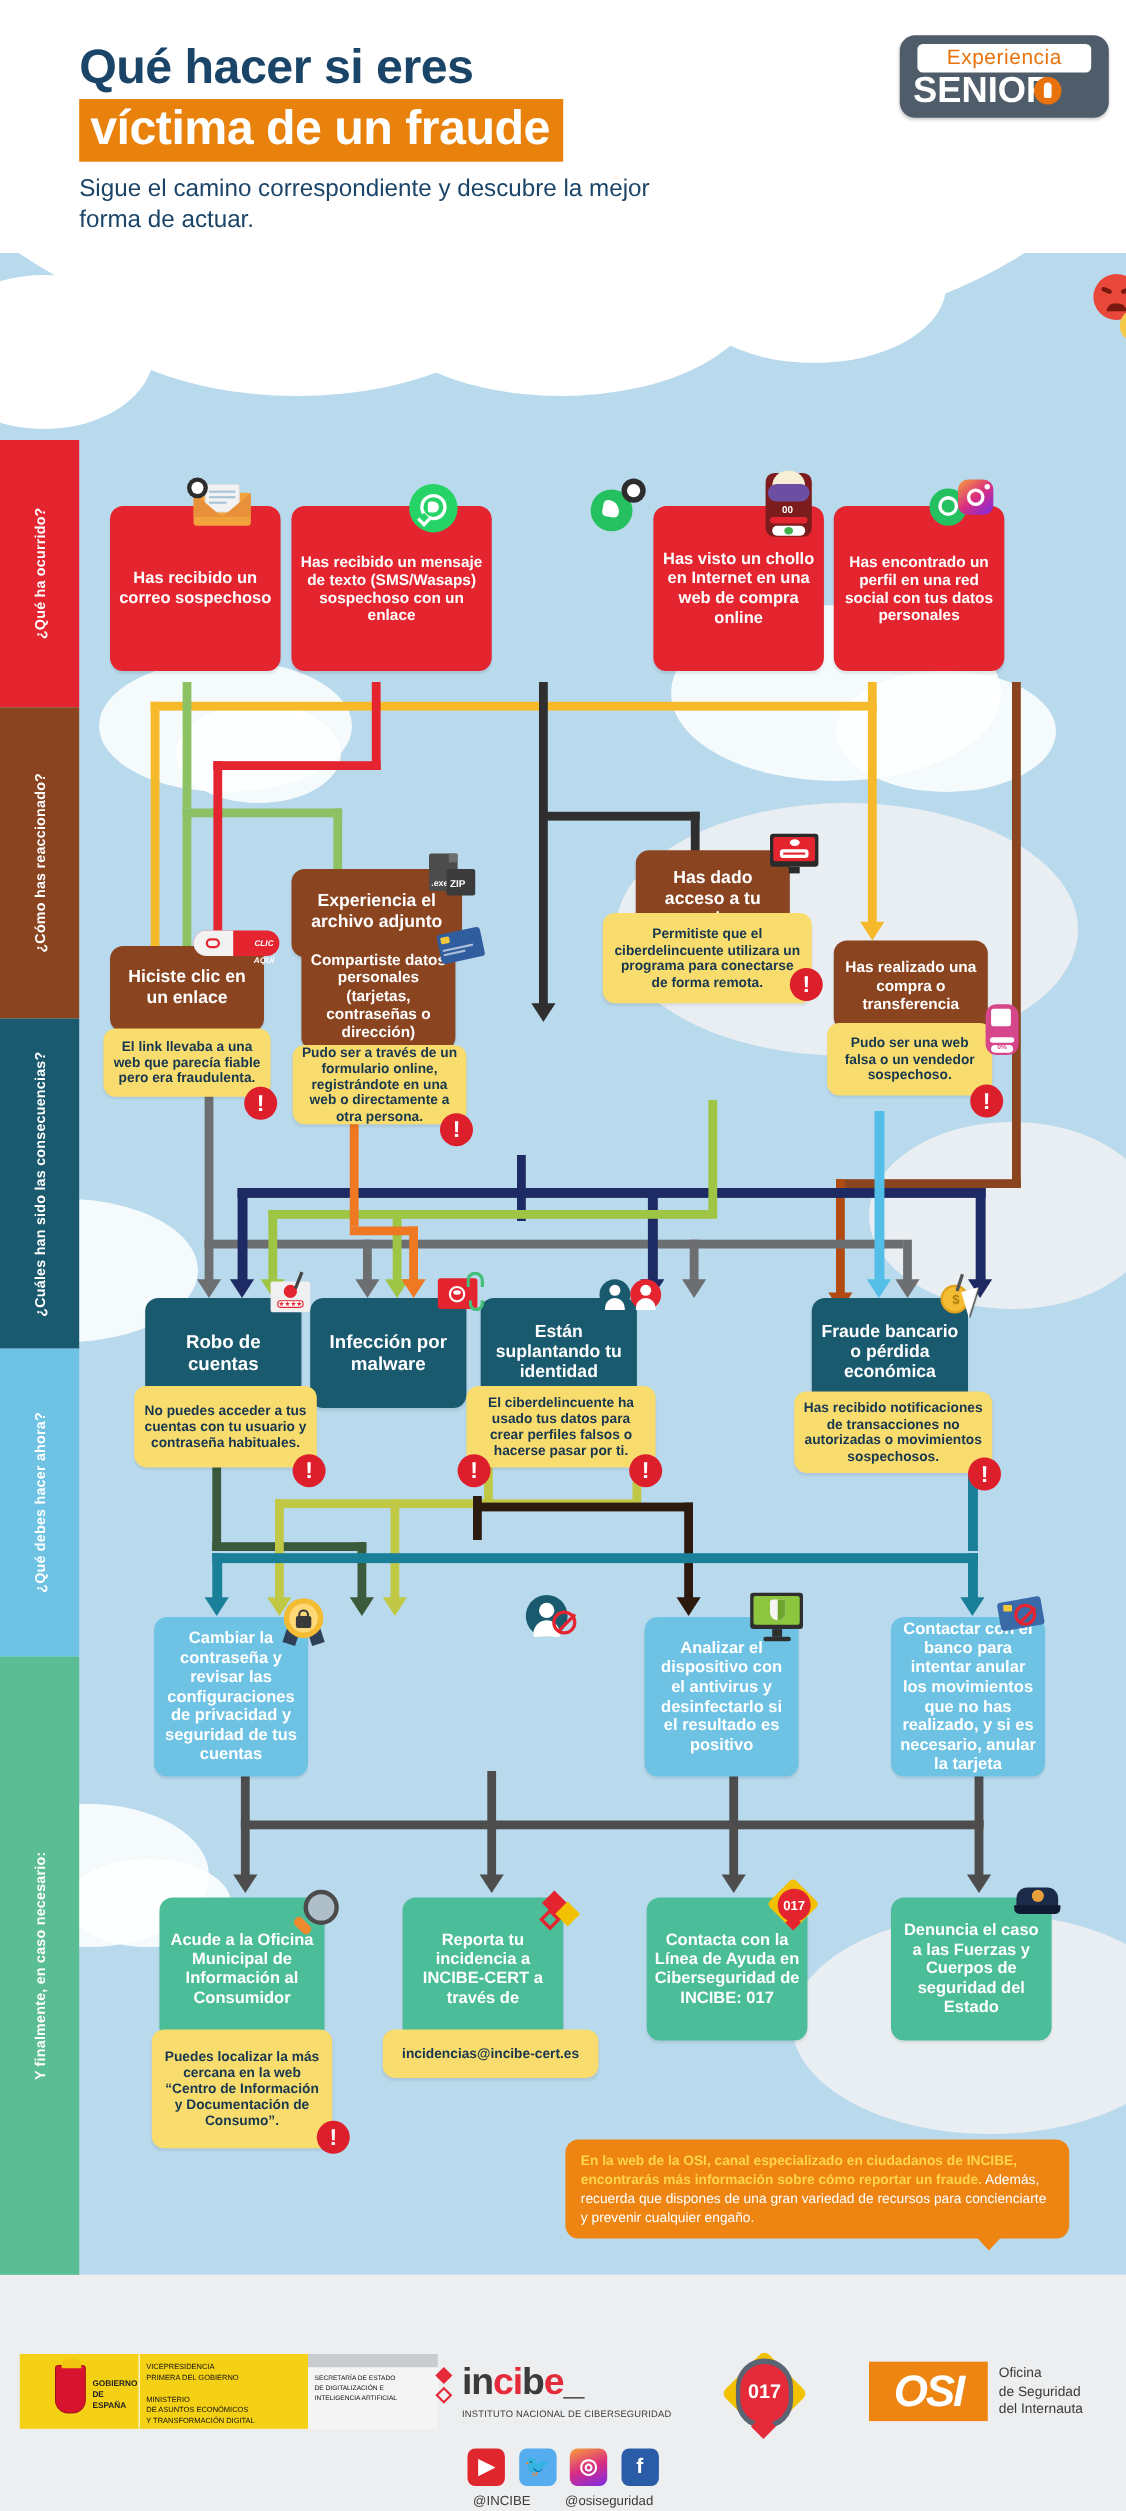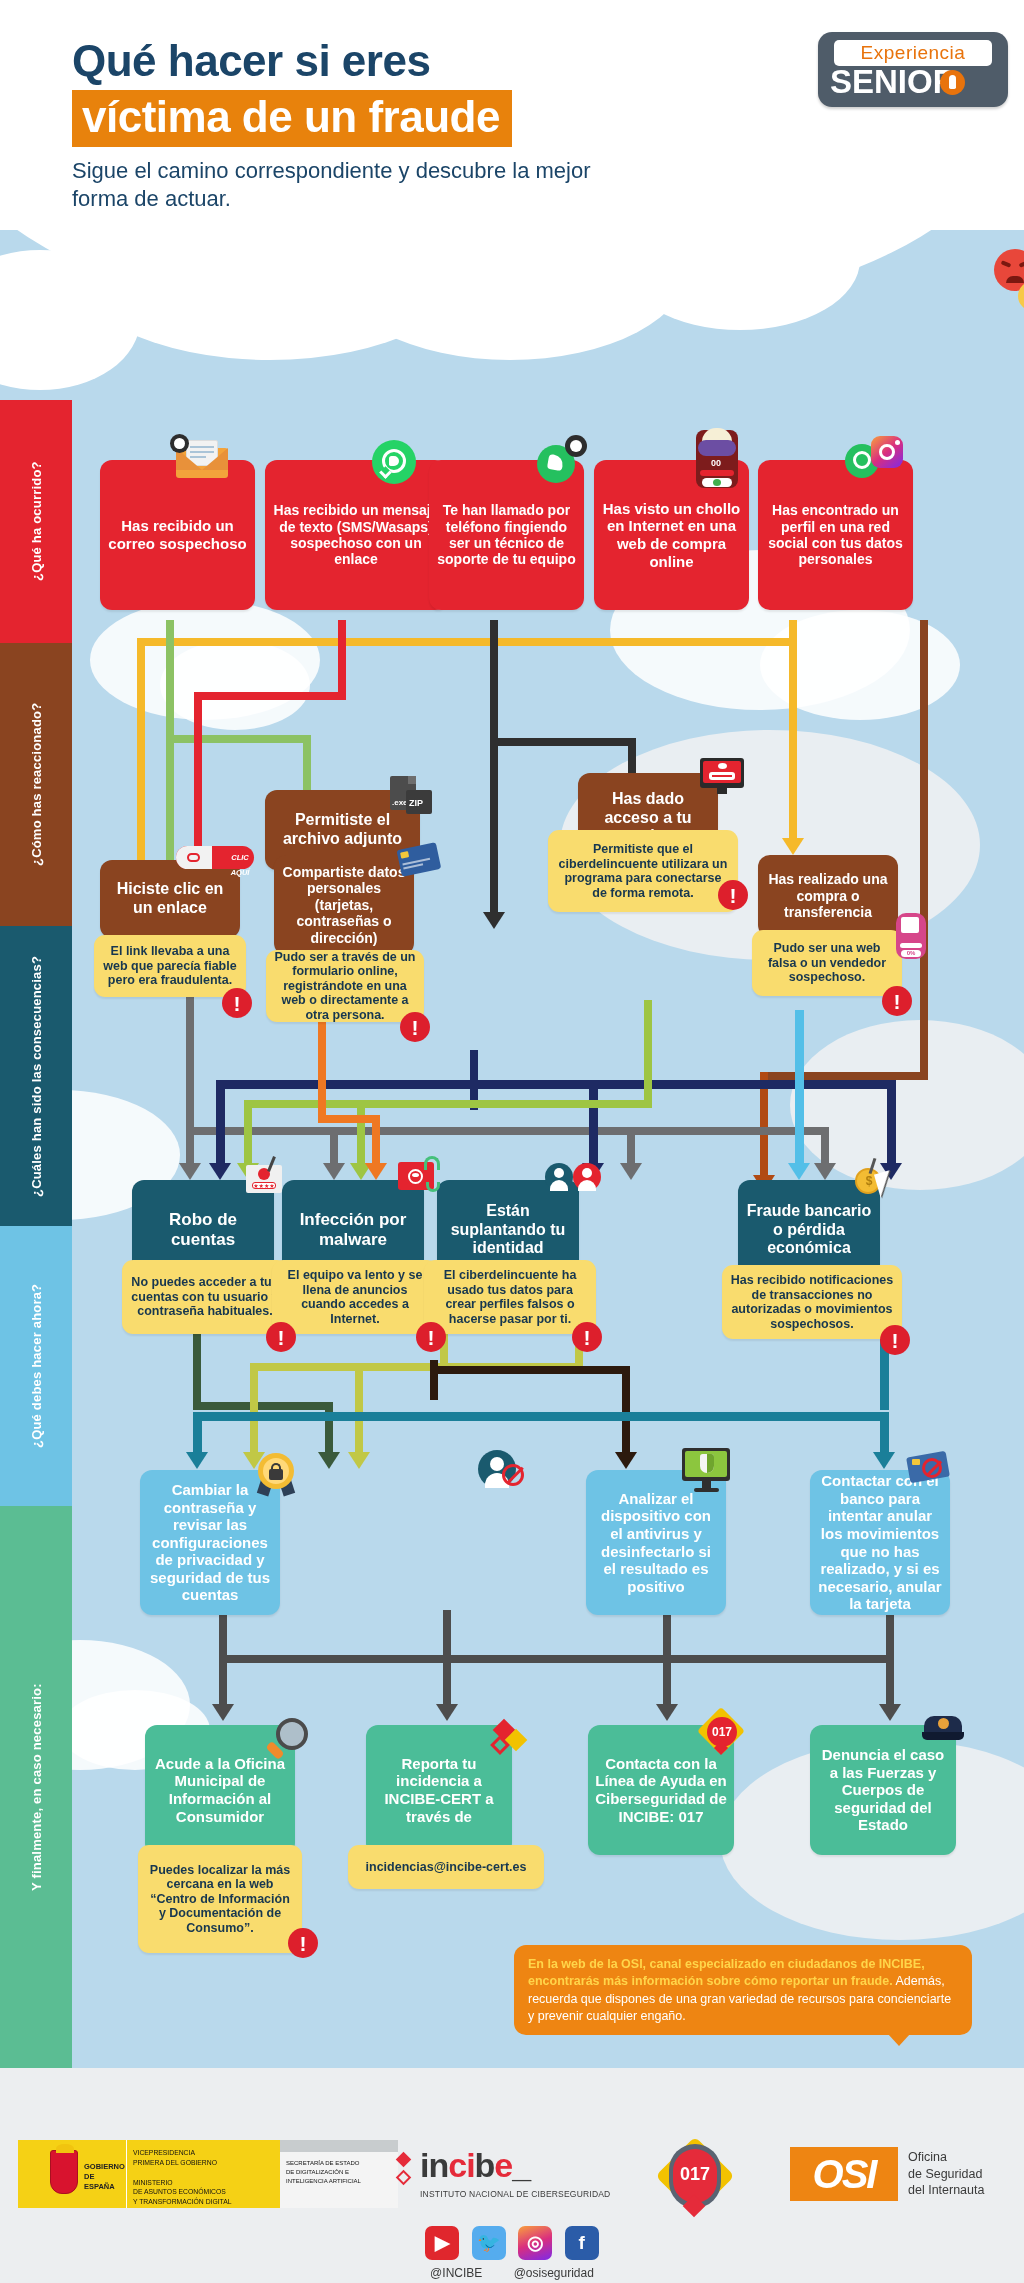--- a/index.html
+++ b/index.html
@@ -385,23 +385,20 @@
   <div class="node n-red" style="left:265px;top:460px;width:182px;height:150px;font-size:14px;">
     <span>Has recibido un mensaje de texto (SMS/Wasaps) sospechoso con un enlace</span>
   </div>
   <div class="ic" style="left:372px;top:440px;width:44px;height:44px;">
     <div style="position:absolute;left:0;top:0;width:44px;height:44px;background:#25d366;border-radius:50%;"></div>
     <div style="position:absolute;left:10px;top:9px;width:24px;height:24px;border:3px solid #fff;border-radius:50%;"></div>
     <div style="position:absolute;left:9px;top:28px;width:9px;height:9px;background:#25d366;border-left:3px solid #fff;border-bottom:3px solid #fff;transform:rotate(-45deg)"></div>
     <div style="position:absolute;left:17px;top:16px;width:10px;height:10px;background:#fff;border-radius:3px 6px 6px 2px;"></div>
   </div>
 
-  <div class="node n-red" style="left:429px;top:460px;width:155px;height:150px;font-size:14px;">
-    <span>Te han llamado por teléfono fingiendo ser un técnico de soporte de tu equipo</span>
-  </div>
   <div class="ic" style="left:535px;top:435px;width:52px;height:48px;">
     <div style="position:absolute;left:2px;top:10px;width:38px;height:38px;background:#25c05f;border-radius:50%;"></div>
     <div style="position:absolute;left:13px;top:20px;width:15px;height:15px;background:#fff;border-radius:4px 10px 4px 4px;transform:rotate(10deg)"></div>
     <div style="position:absolute;left:30px;top:0px;width:22px;height:22px;background:#2d2d2d;border-radius:50%;"></div>
     <div style="position:absolute;left:35px;top:5px;width:12px;height:12px;background:#fff;border-radius:50%;"></div>
   </div>
 
   <div class="node n-red" style="left:594px;top:460px;width:155px;height:150px;font-size:15px;">
     <span>Has visto un chollo en Internet en una web de compra online</span>
   </div>
@@ -436,21 +433,21 @@
     <span>!</span>
   </div>
   <div class="ic" style="left:176px;top:846px;width:78px;height:24px;">
     <div style="position:absolute;left:0;top:0;width:78px;height:23px;background:#e4242f;border-radius:12px;"></div>
     <div style="position:absolute;left:0;top:0;width:36px;height:23px;background:#f2f2f2;border-radius:12px 0 0 12px;"></div>
     <div style="position:absolute;left:11px;top:7px;width:13px;height:9px;border:2px solid #e4242f;border-radius:5px;"></div>
     <div style="position:absolute;left:36px;top:4px;width:40px;color:#fff;font-size:7.5px;font-weight:bold;font-style:italic;text-align:center;line-height:15px;padding-left:16px;">CLIC AQUÍ</div>
   </div>
 
   <div class="node n-brown" style="left:265px;top:790px;width:155px;height:80px;font-size:16px;">
-    <span>Permitiste el archivo adjunto</span>
+    <span>Experiencia el archivo adjunto</span>
   </div>
   <div class="ic" style="left:390px;top:776px;width:44px;height:44px;">
     <div style="position:absolute;left:0;top:0;width:26px;height:34px;background:#4c4c4c;border-radius:2px;"></div>
     <div style="position:absolute;left:18px;top:0px;width:8px;height:8px;background:#6e6e6e;"></div>
     <div style="position:absolute;left:2px;top:22px;width:22px;color:#fff;font-size:8px;font-weight:bold;">.exe</div>
     <div style="position:absolute;left:16px;top:14px;width:26px;height:24px;background:#3b3b3b;border-radius:2px;"></div>
     <div style="position:absolute;left:19px;top:22px;width:22px;color:#fff;font-size:9px;font-weight:bold;">ZIP</div>
   </div>
 
   <div class="node n-brown" style="left:274px;top:855px;width:140px;height:100px;font-size:14px;">
@@ -515,23 +512,20 @@
   </div>
   <div class="ic" style="left:246px;top:1158px;width:42px;height:40px;">
     <div style="position:absolute;left:0;top:7px;width:36px;height:28px;background:#f0f0f0;border-radius:2px;"></div>
     <div style="position:absolute;left:12px;top:10px;width:12px;height:12px;background:#e4242f;border-radius:50%;"></div>
     <div style="position:absolute;left:6px;top:24px;width:24px;height:7px;background:#fff;border:1px solid #e4242f;border-radius:3px;color:#e4242f;font-size:6px;text-align:center;line-height:6px;">★★★★</div>
     <div style="position:absolute;left:24px;top:-2px;width:3px;height:16px;background:#444;transform:rotate(22deg)"></div>
   </div>
 
   <div class="node n-teal" style="left:282px;top:1180px;width:142px;height:100px;font-size:17px;">
     <span>Infección por malware</span>
-  </div>
-  <div class="tip" style="left:272px;top:1260px;width:166px;height:74px;font-size:12.5px;">
-    <span>El equipo va lento y se llena de anuncios cuando accedes a Internet.</span>
   </div>
   <div class="bang" style="left:416px;top:1322px;">
     <span>!</span>
   </div>
   <div class="ic" style="left:396px;top:1156px;width:46px;height:42px;">
     <div style="position:absolute;left:2px;top:6px;width:36px;height:28px;background:#e4242f;border-radius:3px;"></div>
     <div style="position:absolute;left:12px;top:13px;width:15px;height:15px;border:2px solid #fff;border-radius:50%;"></div>
     <div style="position:absolute;left:16px;top:17px;width:7px;height:4px;background:#fff;border-radius:50%;"></div>
     <div style="position:absolute;left:28px;top:0px;width:16px;height:14px;border:3px solid #45c07a;border-radius:8px 8px 0 0;border-bottom:none;"></div>
     <div style="position:absolute;left:30px;top:26px;width:14px;height:10px;border:3px solid #45c07a;border-radius:0 0 8px 8px;border-top:none;"></div>

